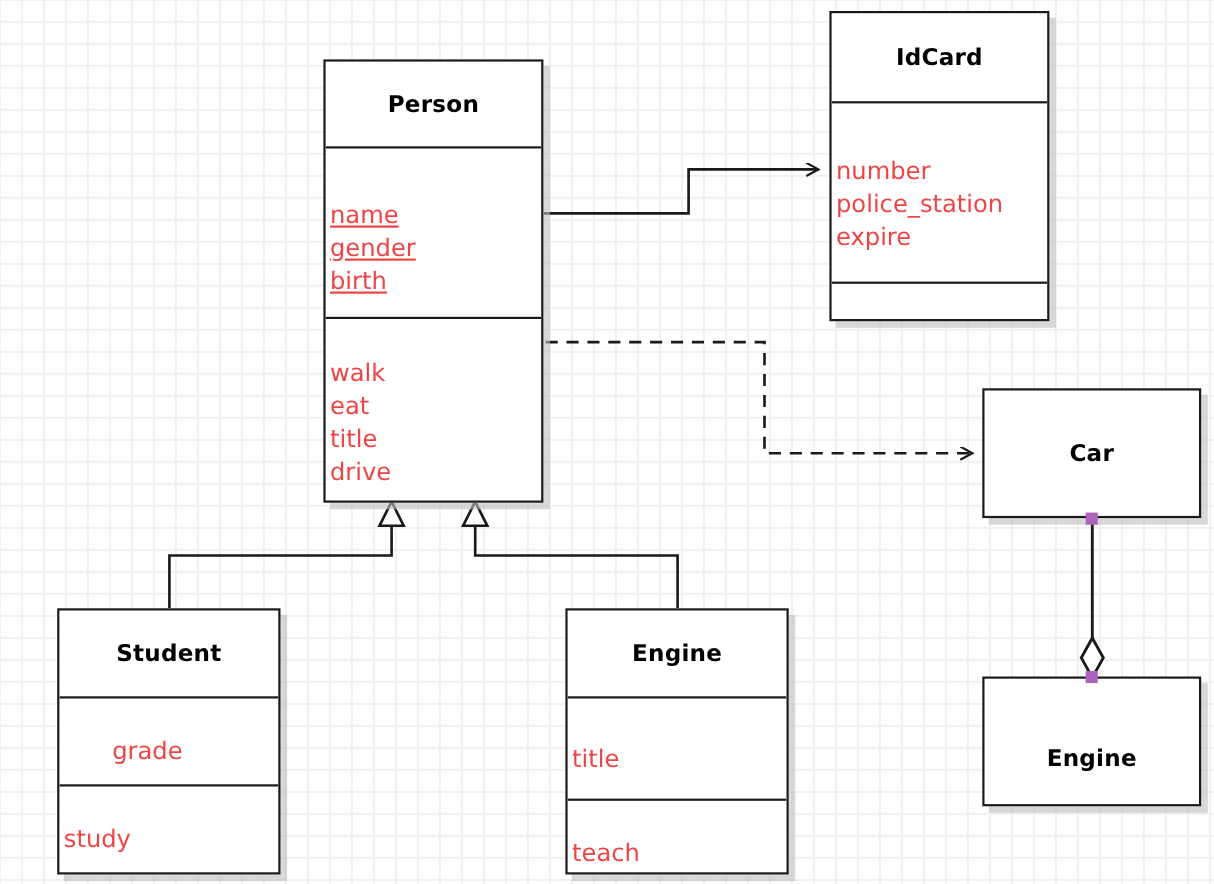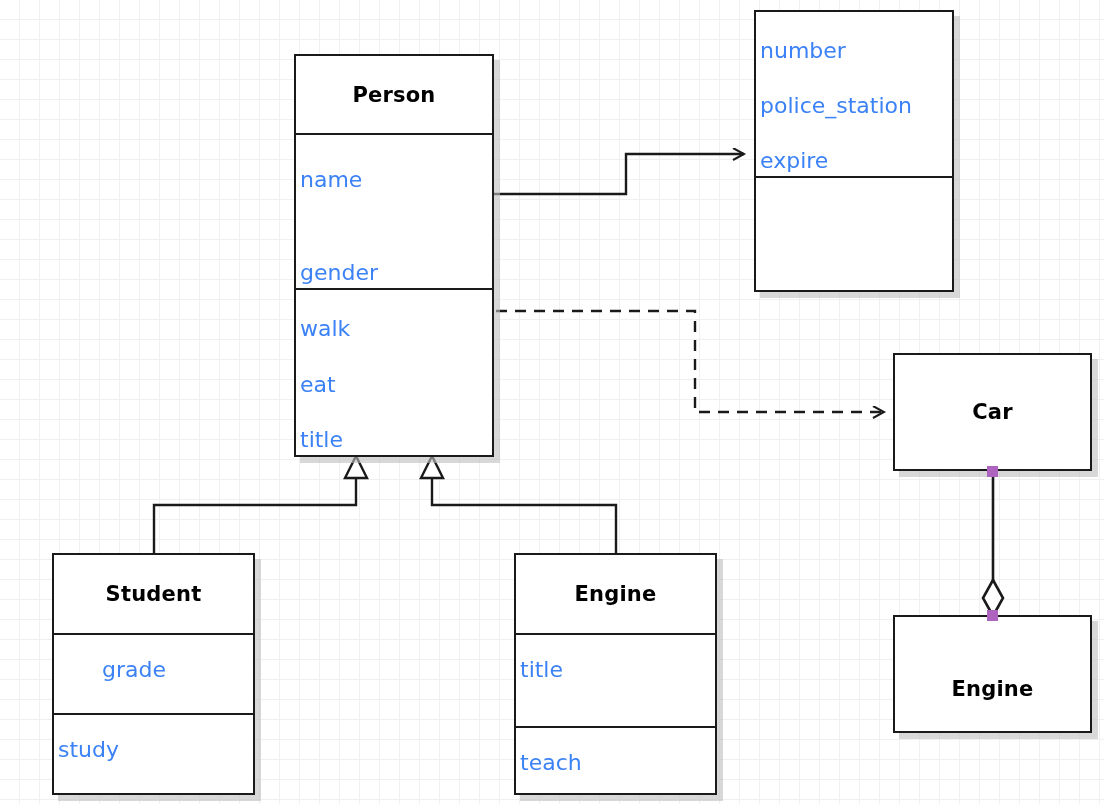--- a/index.html
+++ b/index.html
@@ -55,26 +55,26 @@
     justify-content: center;
     font-weight: bold;
     font-size: 21px;
     color: #000000;
     letter-spacing: 0.2px;
   }
   .cls-members {
     padding: 0 0 0 4px;
     font-size: 22px;
     line-height: 30px;
-    color: #3b82f6;
+    color: #ef4444;
     display: flex;
     flex-direction: column;
-    justify-content: space-between;
+    justify-content: center;
   }
-  .cls-members.pad-top-lg { padding-top: 30px; }
+  .cls-members.pad-top-lg { padding-top: 30px; text-decoration: underline; }
   .cls-members.pad-top-md { padding-top: 24px; }
   .cls-members.pad-top-sm { padding-top: 20px; }
   .member { white-space: nowrap; }
   .cls-empty { }
   .handle {
     position: absolute;
     width: 11px;
     height: 11px;
     background: #ae63be;
   }
@@ -113,29 +113,32 @@
       <line x1="993" y1="473" x2="993" y2="582" stroke="#1a1a1a" stroke-width="2.6"></line>
       <polygon points="993,580 1003,598 993,616 983,598" fill="#ffffff" stroke="#1a1a1a" stroke-width="2.6" stroke-linejoin="miter"></polygon>
     </g>
   </svg>
 
   <div class="uml-class" style="left:294px; top:54px; width:200px; height:403px;">
     <div class="compartment cls-title" style="height:77px;">Person</div>
     <div class="compartment cls-members pad-top-lg" style="height:155px;">
       <div class="member">name</div>
       <div class="member">gender</div>
+      <div class="member">birth</div>
     </div>
     <div class="compartment cls-members pad-top-md" style="height:167px;">
       <div class="member">walk</div>
       <div class="member">eat</div>
       <div class="member">title</div>
+      <div class="member">drive</div>
     </div>
   </div>
 
   <div class="uml-class" style="left:754px; top:10px; width:200px; height:282px;">
+    <div class="compartment cls-title" style="height:80px;">IdCard</div>
     <div class="compartment cls-members pad-top-md" style="height:164px;">
       <div class="member">number</div>
       <div class="member">police_station</div>
       <div class="member">expire</div>
     </div>
     <div class="compartment cls-members cls-empty" style="height:34px;"></div>
   </div>
 
   <div class="uml-class" style="left:893px; top:353px; width:199px; height:118px;">
     <div class="compartment cls-title" style="height:114px;">Car</div>

